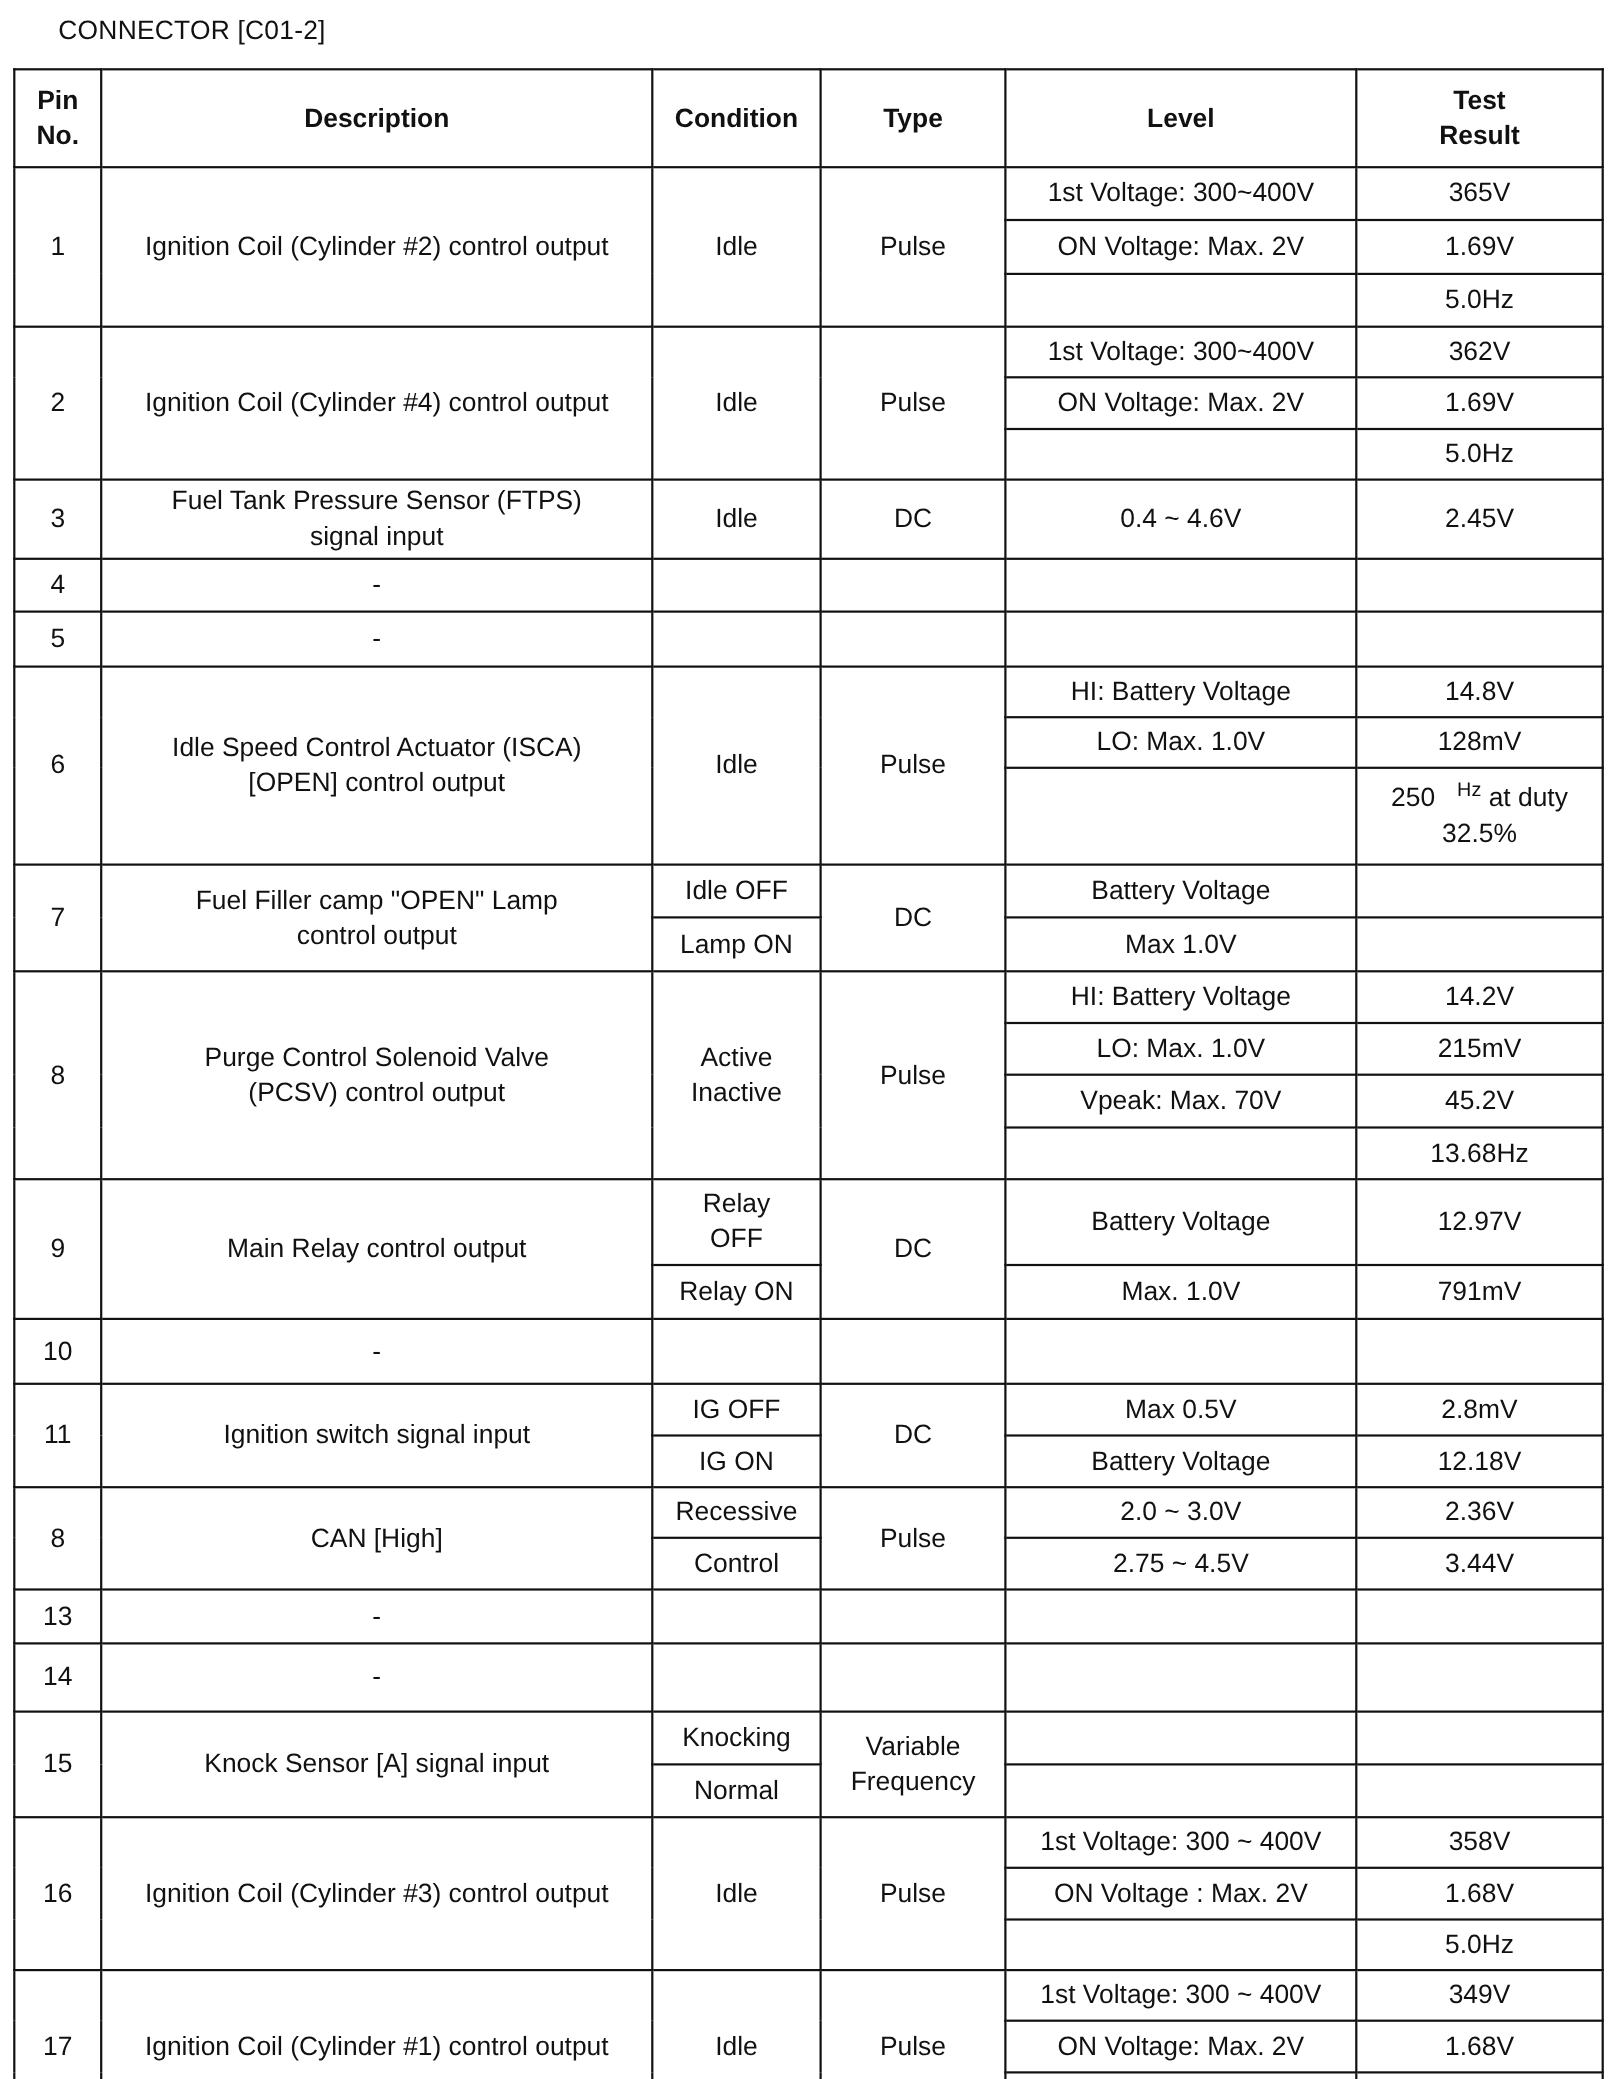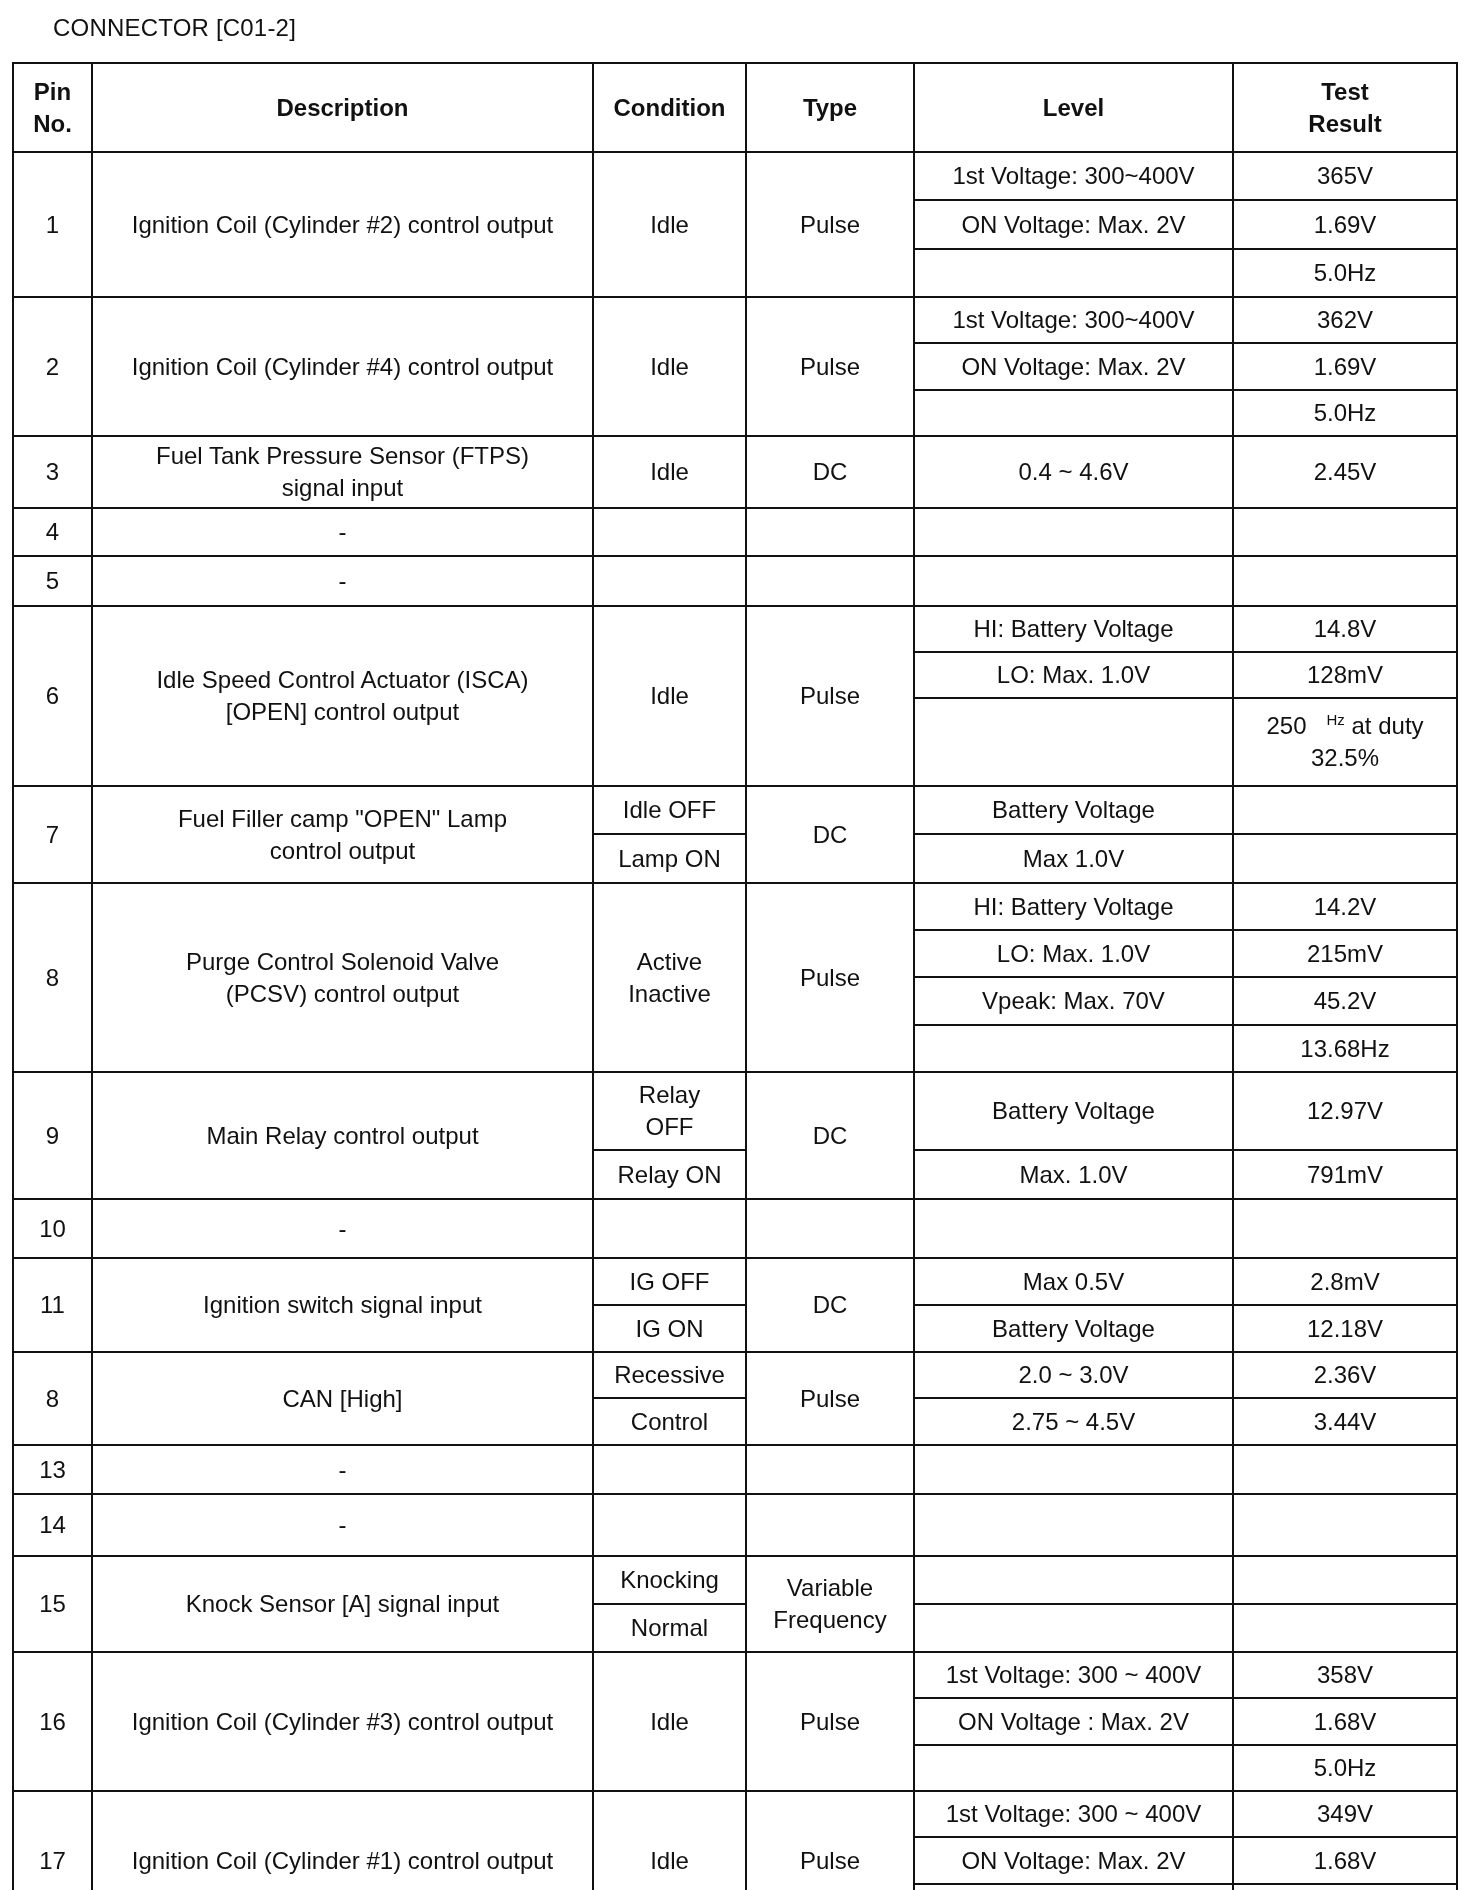--- a/index.html
+++ b/index.html
@@ -4,21 +4,21 @@
   <style>
     html, body { margin: 0; padding: 0; background: #ffffff; }
     body { width: 1472px; height: 1890px; position: relative; overflow: hidden;
            font-family: "Liberation Sans", "DejaVu Sans", sans-serif; color: #111; }
     .title { position: absolute; left: 12px; top: 14px; font-size: 24px; font-weight: normal; letter-spacing: 0.2px; margin-left: 41px; }
     table.pins { position: absolute; left: 12px; top: 62px; border-collapse: collapse; table-layout: fixed; width: 1444px; }
     table.pins td, table.pins th { border: 2px solid #111; padding: 0 6px; text-align: center; vertical-align: middle;
            font-size: 24px; line-height: 32px; font-weight: normal; overflow: hidden; }
     table.pins th { font-weight: bold; font-size: 24px; line-height: 32px; }
     td.desc { text-align: left; padding-left: 12px; }
-    .sup { font-size: 15px; vertical-align: super; line-height: 0; margin-left: 20px; }
+    .sup { font-size: 18px; vertical-align: super; line-height: 0; margin-left: 20px; }
   </style>
 </head>
 <body>
 
 <div class="title">CONNECTOR [C01-2]</div>
 
 <table class="pins">
   <colgroup>
     <col style="width:79px">
       <col style="width:501px">

